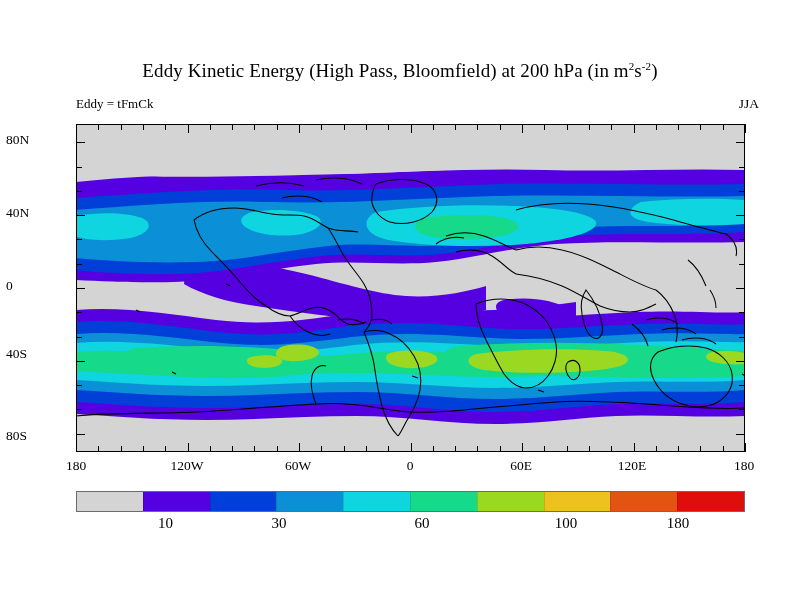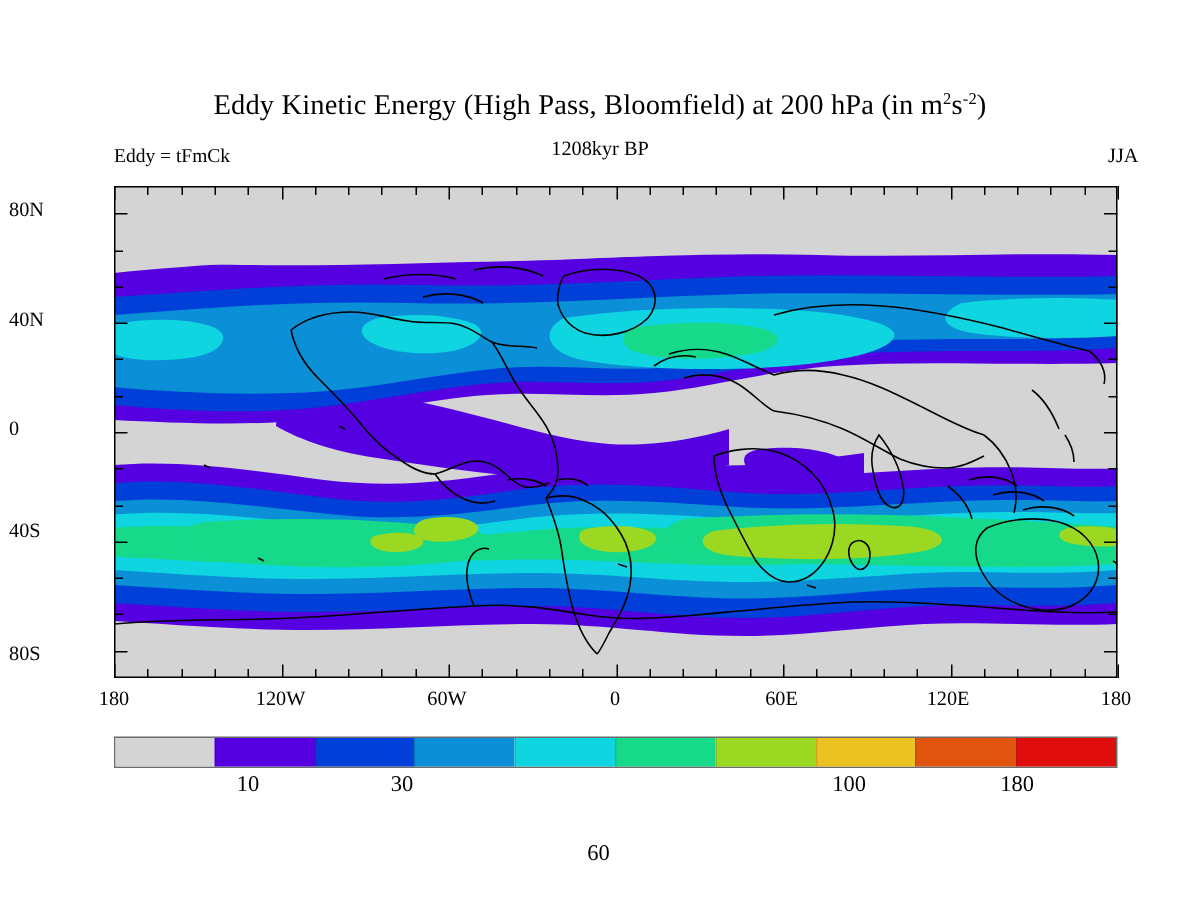--- a/index.html
+++ b/index.html
@@ -34,21 +34,20 @@
 </head>
 <body>
 
 <div id="page">
 
   <div class="ttl" style="top:60px">
     <span>Eddy Kinetic Energy (High Pass, Bloomfield) at 200 hPa (in m</span><sup>2</sup><span>s</span><sup>-2</sup><span>)</span>
   </div>
 
   <div class="sub-left" style="left:76px;top:96px">Eddy = tFmCk</div>
-  <div class="sub-mid" style="top:91px">1208kyr BP</div>
   <div class="sub-right" style="right:55px;top:96px">JJA</div>
 
   <div id="plotwrap">
     <svg viewBox="0 0 669 328" preserveAspectRatio="none">
       <defs>
         <clipPath id="clipmap">
             <rect x="0" y="0" width="669" height="328"></rect>
           </clipPath>
       </defs>
       <g clip-path="url(#clipmap)">
@@ -250,22 +249,22 @@
       <div class="cseg" style="background: rgb(11, 143, 214); border-left: 1px solid rgba(0, 0, 0, 0.12);"></div>
       <div class="cseg" style="background: rgb(14, 213, 224); border-left: 1px solid rgba(0, 0, 0, 0.12);"></div>
       <div class="cseg" style="background: rgb(22, 217, 138); border-left: 1px solid rgba(0, 0, 0, 0.12);"></div>
       <div class="cseg" style="background: rgb(155, 216, 34); border-left: 1px solid rgba(0, 0, 0, 0.12);"></div>
       <div class="cseg" style="background: rgb(236, 194, 32); border-left: 1px solid rgba(0, 0, 0, 0.12);"></div>
       <div class="cseg" style="background: rgb(226, 85, 16); border-left: 1px solid rgba(0, 0, 0, 0.12);"></div>
       <div class="cseg" style="background: rgb(224, 13, 13); border-left: 1px solid rgba(0, 0, 0, 0.12);"></div>
     </div>
   <div id="cbarlabels">
       <div class="cbarlab" style="left: 112.9px; top: 515px; width: 60px; text-align: right;">10</div>
-      <div class="cbarlab" style="left: 238px; top: 515px; width: 60px;">30</div>
-      <div class="cbarlab" style="left: 369px; top: 515px; width: 60px; margin-top: 46px;">60</div>
+      <div class="cbarlab" style="left: 249px; top: 515px; width: 60px;">30</div>
+      <div class="cbarlab" style="left: 392px; top: 515px; width: 60px;">60</div>
       <div class="cbarlab" style="left: 536px; top: 515px; width: 60px;">100</div>
       <div class="cbarlab" style="left: 648.1px; top: 515px; width: 60px;">180</div>
     </div>
 
 <div class="tick" style="left: 75.5px; top: 443px; width: 1.4px; height: 9px;"></div>
     <div class="tick" style="left: 75.5px; top: 124px; width: 1.4px; height: 9px;"></div>
     <div class="tick" style="left: 97.5px; top: 446px; width: 1.1px; height: 6px;"></div>
     <div class="tick" style="left: 97.5px; top: 124px; width: 1.1px; height: 6px;"></div>
     <div class="tick" style="left: 120.5px; top: 446px; width: 1.1px; height: 6px;"></div>
     <div class="tick" style="left: 120.5px; top: 124px; width: 1.1px; height: 6px;"></div>

